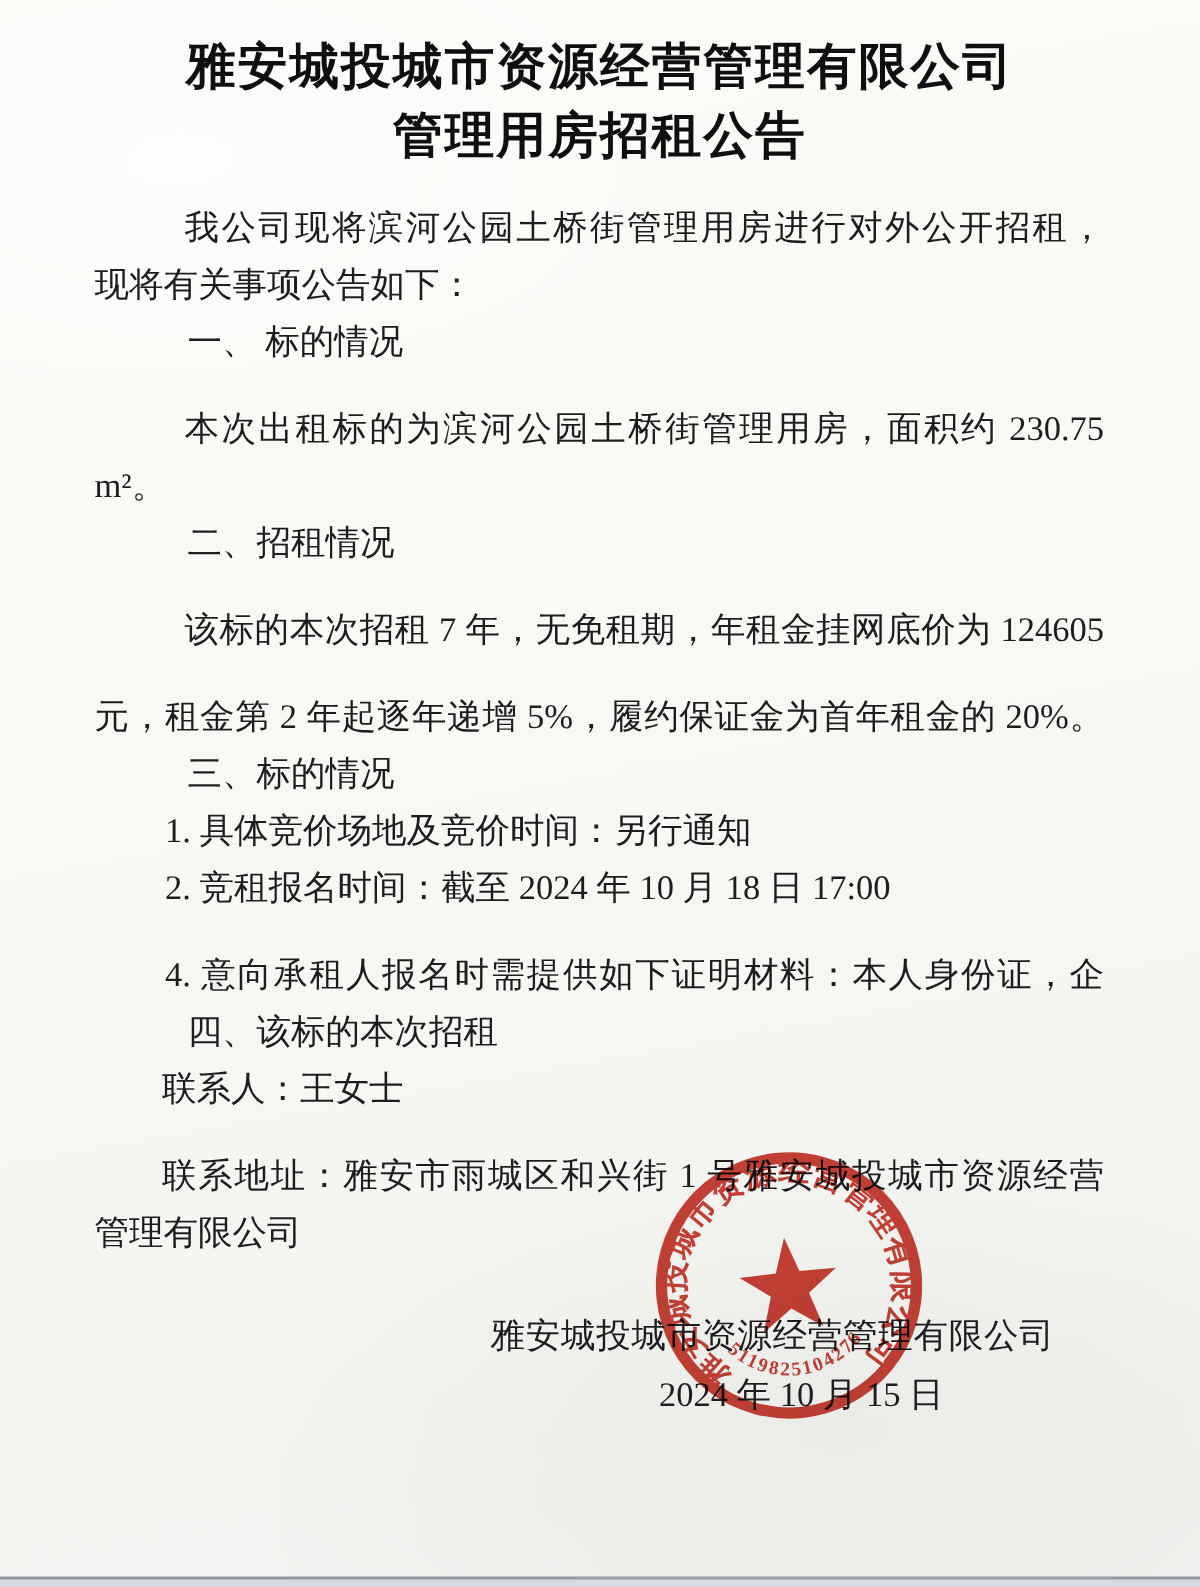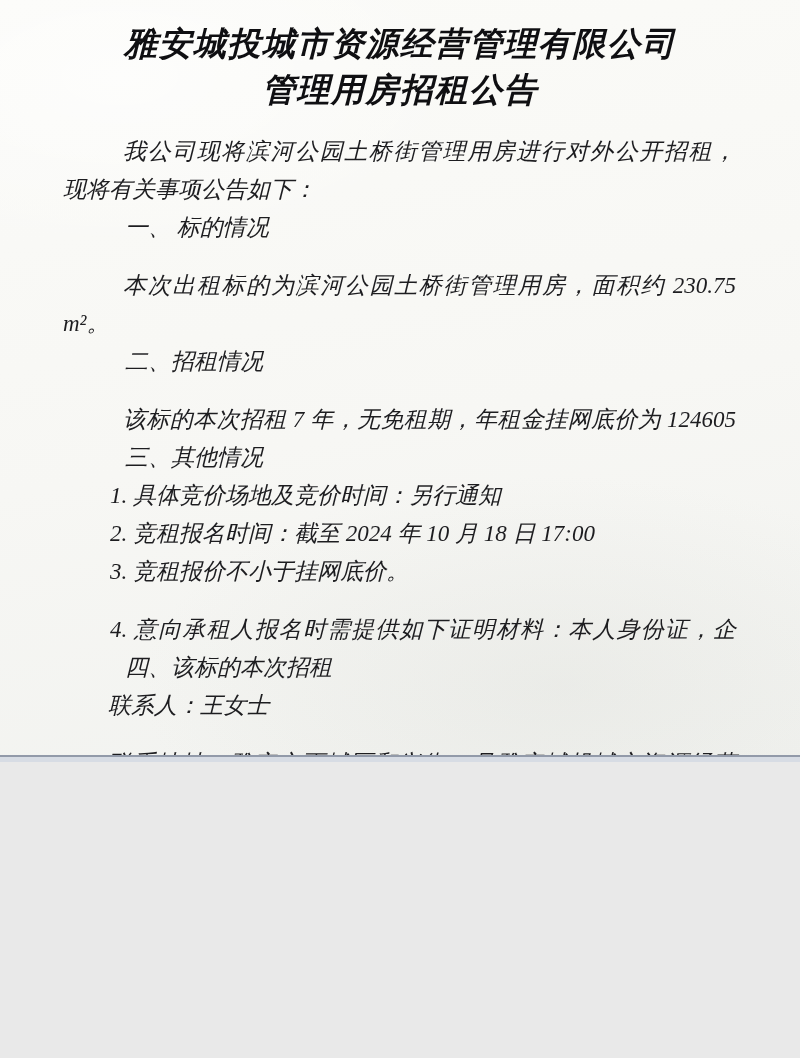--- a/index.html
+++ b/index.html
@@ -1,23 +1,23 @@
 <!DOCTYPE html>
 <html><head>
 <meta charset="utf-8">
 <style>
   html,body { margin:0; padding:0; background:#e9e9e9; }
   .page {
-    position:relative; width:800px; height:762px; margin:0 auto;
+    position:relative; width:800px; height:1058px; margin:0 auto;
     background:
       radial-gradient(ellipse 600px 300px at 70% 90%, rgba(210,212,206,.25), rgba(0,0,0,0) 70%),
       radial-gradient(ellipse 500px 250px at 15% 10%, rgba(255,255,255,.6), rgba(0,0,0,0) 70%),
       linear-gradient(170deg,#fbfbf8 0%, #f7f7f4 55%, #f1f2ef 100%);
     font-family:"Liberation Serif","DejaVu Serif",serif;
-    color:#1d1d20; overflow:hidden;font-style:italic;
+    color:#1d1d20; overflow:hidden;
   }
   .title {
     padding-top:21px; text-align:center;
     font-family:"Liberation Sans","DejaVu Sans",sans-serif;
     font-weight:bold; font-size:33px; line-height:46px;
     color:#0f0f12; letter-spacing:1.5px;
   }
   .doc-body { margin:18px 64px 0 63px; font-size:23px; line-height:38px; }
   .ln { white-space:nowrap; }
   .ln.fill { white-space:normal; text-align:justify; text-align-last:justify;margin-top:20px; }
@@ -55,24 +55,24 @@
   </div>
 
   <div class="doc-body">
       <div class="ln indent-para fill">我公司现将滨河公园土桥街管理用房进行对外公开招租，</div>
       <div class="ln">现将有关事项公告如下：</div>
       <div class="ln indent-head">一、 标的情况</div>
       <div class="ln indent-para fill">本次出租标的为滨河公园土桥街管理用房，面积约 230.75</div>
       <div class="ln">m²。</div>
       <div class="ln indent-head">二、招租情况</div>
       <div class="ln indent-para fill">该标的本次招租 7 年，无免租期，年租金挂网底价为 124605</div>
-      <div class="ln indent-head">三、其他情况</div>
+      <div class="ln  fill">元，租金第 2 年起逐年递增 5%，履约保证金为首年租金的 20%。</div>
+      <div class="ln indent-head">三、标的情况</div>
       <div class="ln indent-item">1. 具体竞价场地及竞价时间：另行通知</div>
       <div class="ln indent-item">2. 竞租报名时间：截至 2024 年 10 月 18 日 17:00</div>
-      <div class="ln indent-item">3. 竞租报价不小于挂网底价。</div>
       <div class="ln indent-item fill">4. 意向承租人报名时需提供如下证明材料：本人身份证，企</div>
       <div class="ln indent-head">四、该标的本次招租</div>
       <div class="ln indent-contact">联系人：王女士</div>
       <div class="ln indent-contact fill">联系地址：雅安市雨城区和兴街 1 号雅安城投城市资源经营</div>
       <div class="ln">管理有限公司</div>
     </div>
 
   <div class="signature">雅安城投城市资源经营管理有限公司</div>
   <div class="date-line">2024 年 10 月 15 日</div>
 

